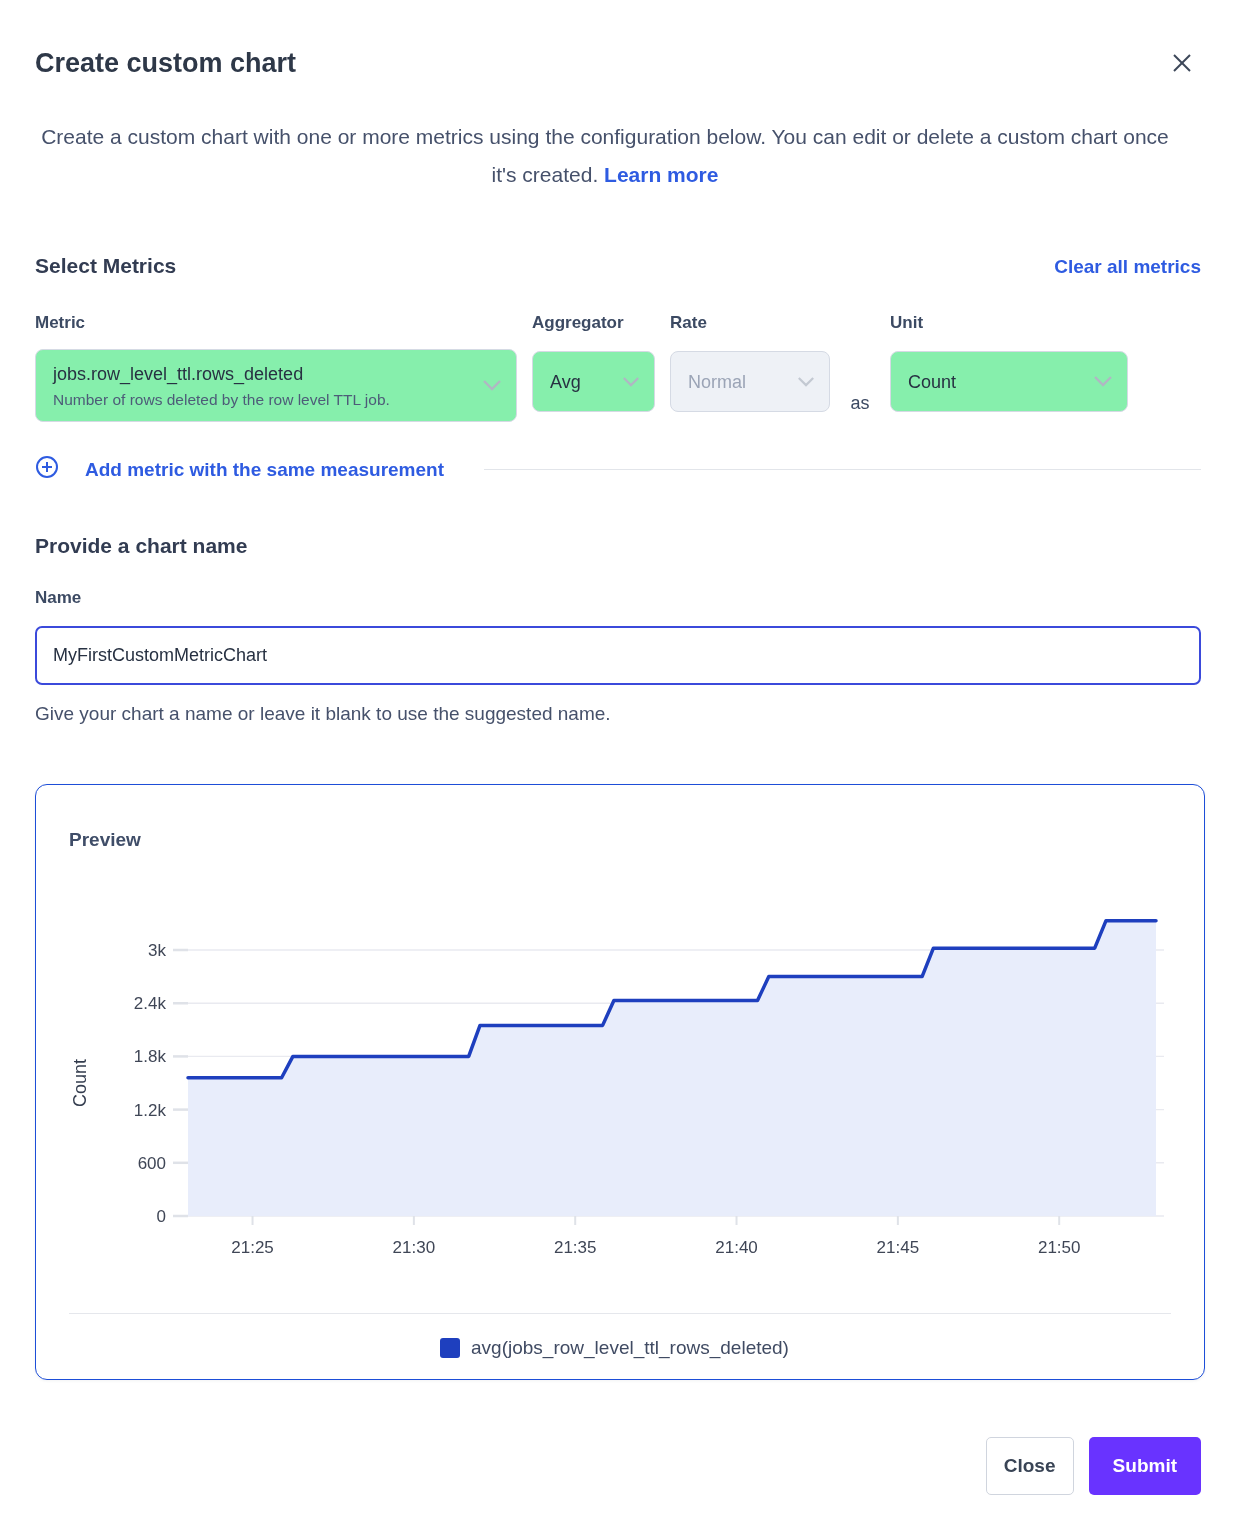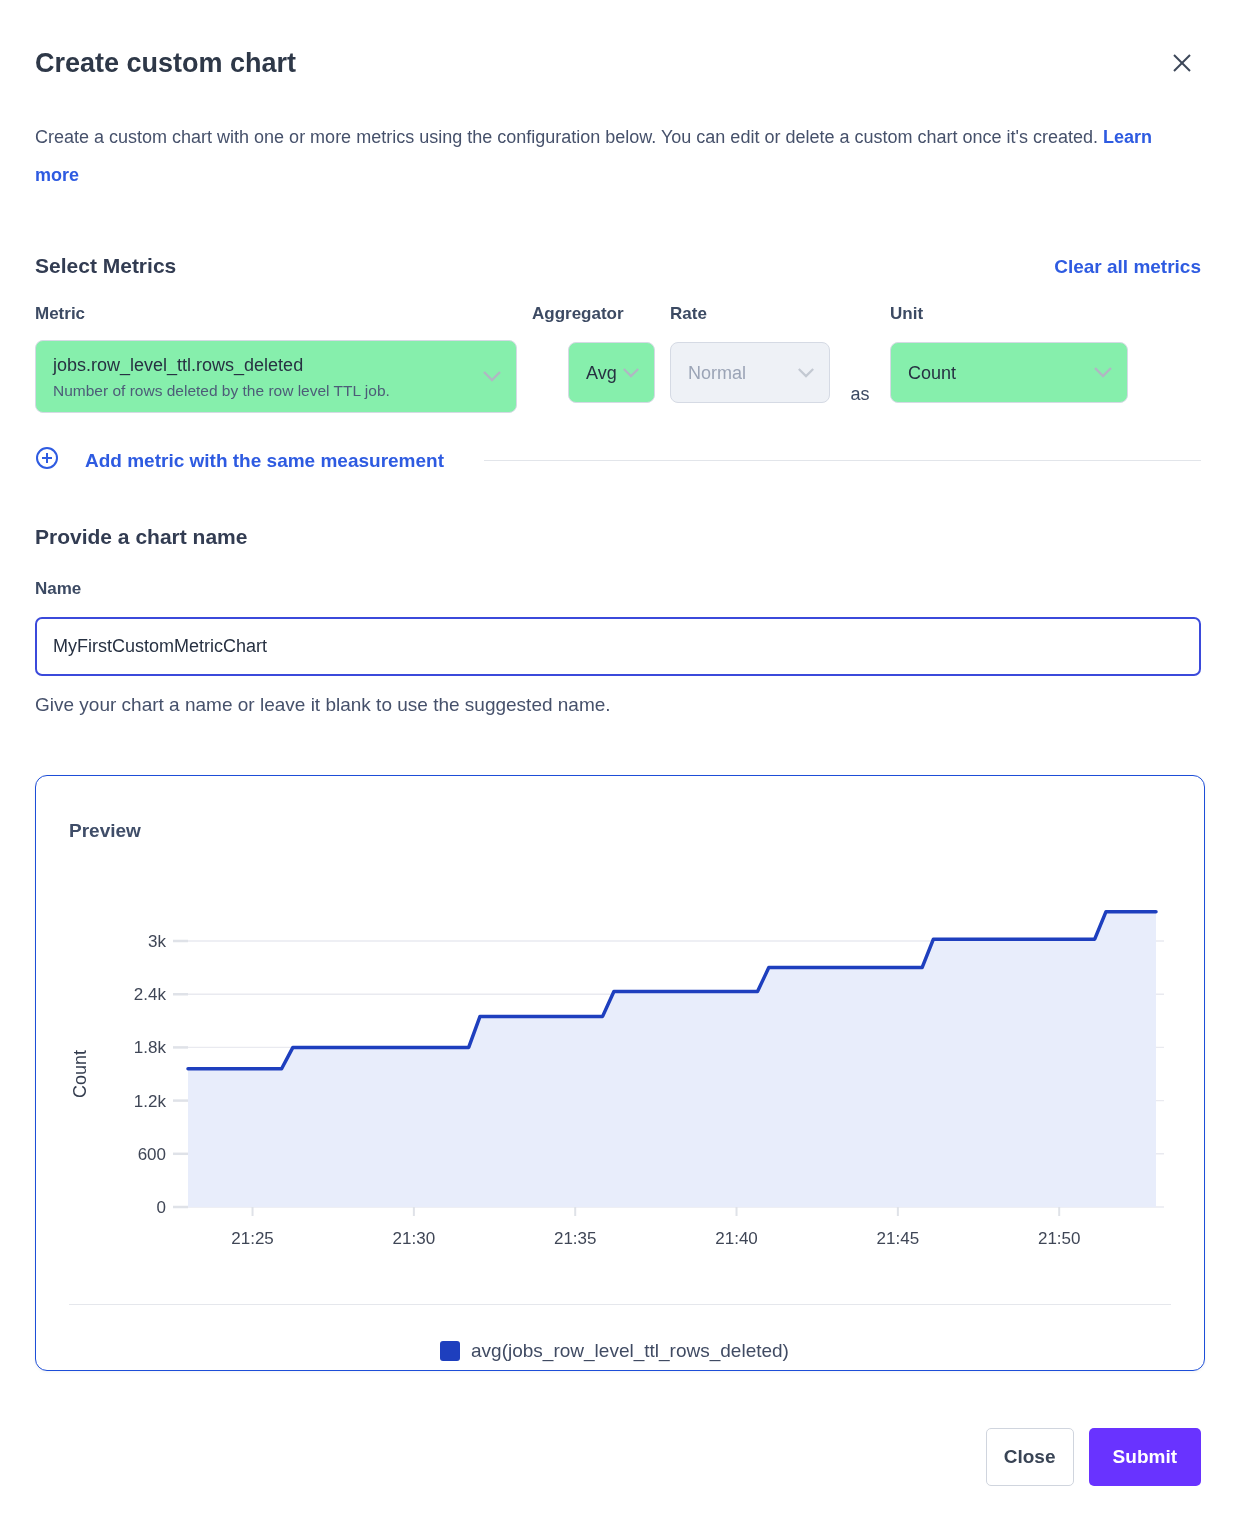--- a/index.html
+++ b/index.html
@@ -10,36 +10,36 @@
     color:#46516b;
     position:relative;
   }
   .modal { padding:46px 35px 37px 35px; }
 
   
   .hdr { display:flex; justify-content:space-between; align-items:flex-start; }
   .title { font-size:27px; line-height:34px; font-weight:bold; color:#2e3848; }
   .close-btn { width:22px; height:22px; margin-top:6px; margin-right:8px; cursor:pointer; }
 
-  .desc { margin-top:38px; font-size:18px; line-height:38px; color:#46516b; max-width:1140px; }
+  .desc { margin-top:38px; font-size:21px; line-height:38px; color:#46516b; max-width:1140px;text-align:center; }
   .link { color:#2e5be1; font-weight:bold; text-decoration:none; cursor:pointer; }
 
   
   .section-row { margin-top:60px; display:flex; justify-content:space-between; align-items:baseline; }
   .section-heading { font-size:21px; font-weight:bold; color:#323c52; }
   .clear-link { font-size:19px; }
 
   .metrics-grid {
     margin-top:26px;
     display:grid;
     grid-template-columns:482px 15px 123px 15px 160px 60px 238px;
     grid-template-rows:auto auto;
     align-items:start;
   }
-  .field-label { font-size:17px; font-weight:bold; color:#3c4a63; padding-bottom:16px; }
+  .field-label { font-size:17px; font-weight:bold; color:#3c4a63; padding-bottom:16px;margin-top:9px; }
   .ctl {
     position:relative; background:#86efac;
     border:1px solid #d5dae4; border-radius:8px;
     display:flex; flex-direction:column; justify-content:center;
     padding:0 40px 0 17px; cursor:pointer;
   }
   .ctl-main { font-size:18px; color:#273142; line-height:24px; white-space:nowrap; }
   .ctl-sub  { font-size:15.5px; color:#4d5c78; line-height:21px; margin-top:3px; white-space:nowrap; }
   .ctl.metric { height:73px; }
   .ctl.small  { height:61px; margin-top:2px; }
@@ -67,21 +67,21 @@
   
   .card {
     margin-top:59px; width:1170px; height:596px;
     border:1px solid #1d4ed8; border-radius:12px;
     box-shadow:0 1px 3px rgba(40,50,70,0.06);
     background:#fff; position:relative; overflow:hidden;
   }
   .preview-heading { position:absolute; left:33px; top:44px; font-size:19px; font-weight:bold; color:#3f4d68; }
   .chart-svg { position:absolute; left:0; top:0; }
   .card-divider { position:absolute; left:33px; right:33px; top:528px; height:1px; background:#e5e7ec; }
-  .legend { position:absolute; left:0; right:11px; top:552px; display:flex; justify-content:center; align-items:center; gap:11px;margin-top:12px; }
+  .legend { position:absolute; left:0; right:11px; top:552px; display:flex; justify-content:center; align-items:center; gap:11px; }
   .legend-swatch { width:20px; height:20px; border-radius:3px; background:#1e3fbe; }
   .legend-text { font-size:19px; color:#404b63; }
 
   
   .footer { margin-top:57px; display:flex; justify-content:flex-end; gap:15px; }
   .btn { height:58px; border-radius:5px; font-size:19px; font-weight:bold; display:flex; align-items:center; justify-content:center; cursor:pointer; font-family:"Liberation Sans", sans-serif; }
   .btn-close { min-width:88px; padding:0 6px; background:#fff; border:1px solid #d0d5de; color:#394455; }
   .btn-submit { min-width:112px; padding:0 24px; background:#6933ff; border:none; color:#ffffff; }
 </style>
 </head>
@@ -116,21 +116,21 @@
     <div class="ctl metric" style="grid-column:1;grid-row:2;">
       <div class="ctl-main">jobs.row_level_ttl.rows_deleted</div>
       <div class="ctl-sub">Number of rows deleted by the row level TTL job.</div>
       <span class="chev">
         <svg width="20" height="12" viewBox="0 0 20 12">
             <polyline points="2,2 10,10 18,2" fill="none" stroke="#b0b7c3" stroke-width="2.4"></polyline>
           </svg>
       </span>
     </div>
 
-    <div class="ctl small" style="grid-column:3;grid-row:2;margin-left:36px;">
+    <div class="ctl small" style="grid-column:3;grid-row:2;">
       <div class="ctl-main">Avg</div>
       <span class="chev">
         <svg width="18" height="11" viewBox="0 0 20 12">
             <polyline points="2,2 10,10 18,2" fill="none" stroke="#b0b7c3" stroke-width="2.4"></polyline>
           </svg>
       </span>
     </div>
 
     <div class="ctl small disabled" style="grid-column:5;grid-row:2;">
       <div class="ctl-main">Normal</div>

